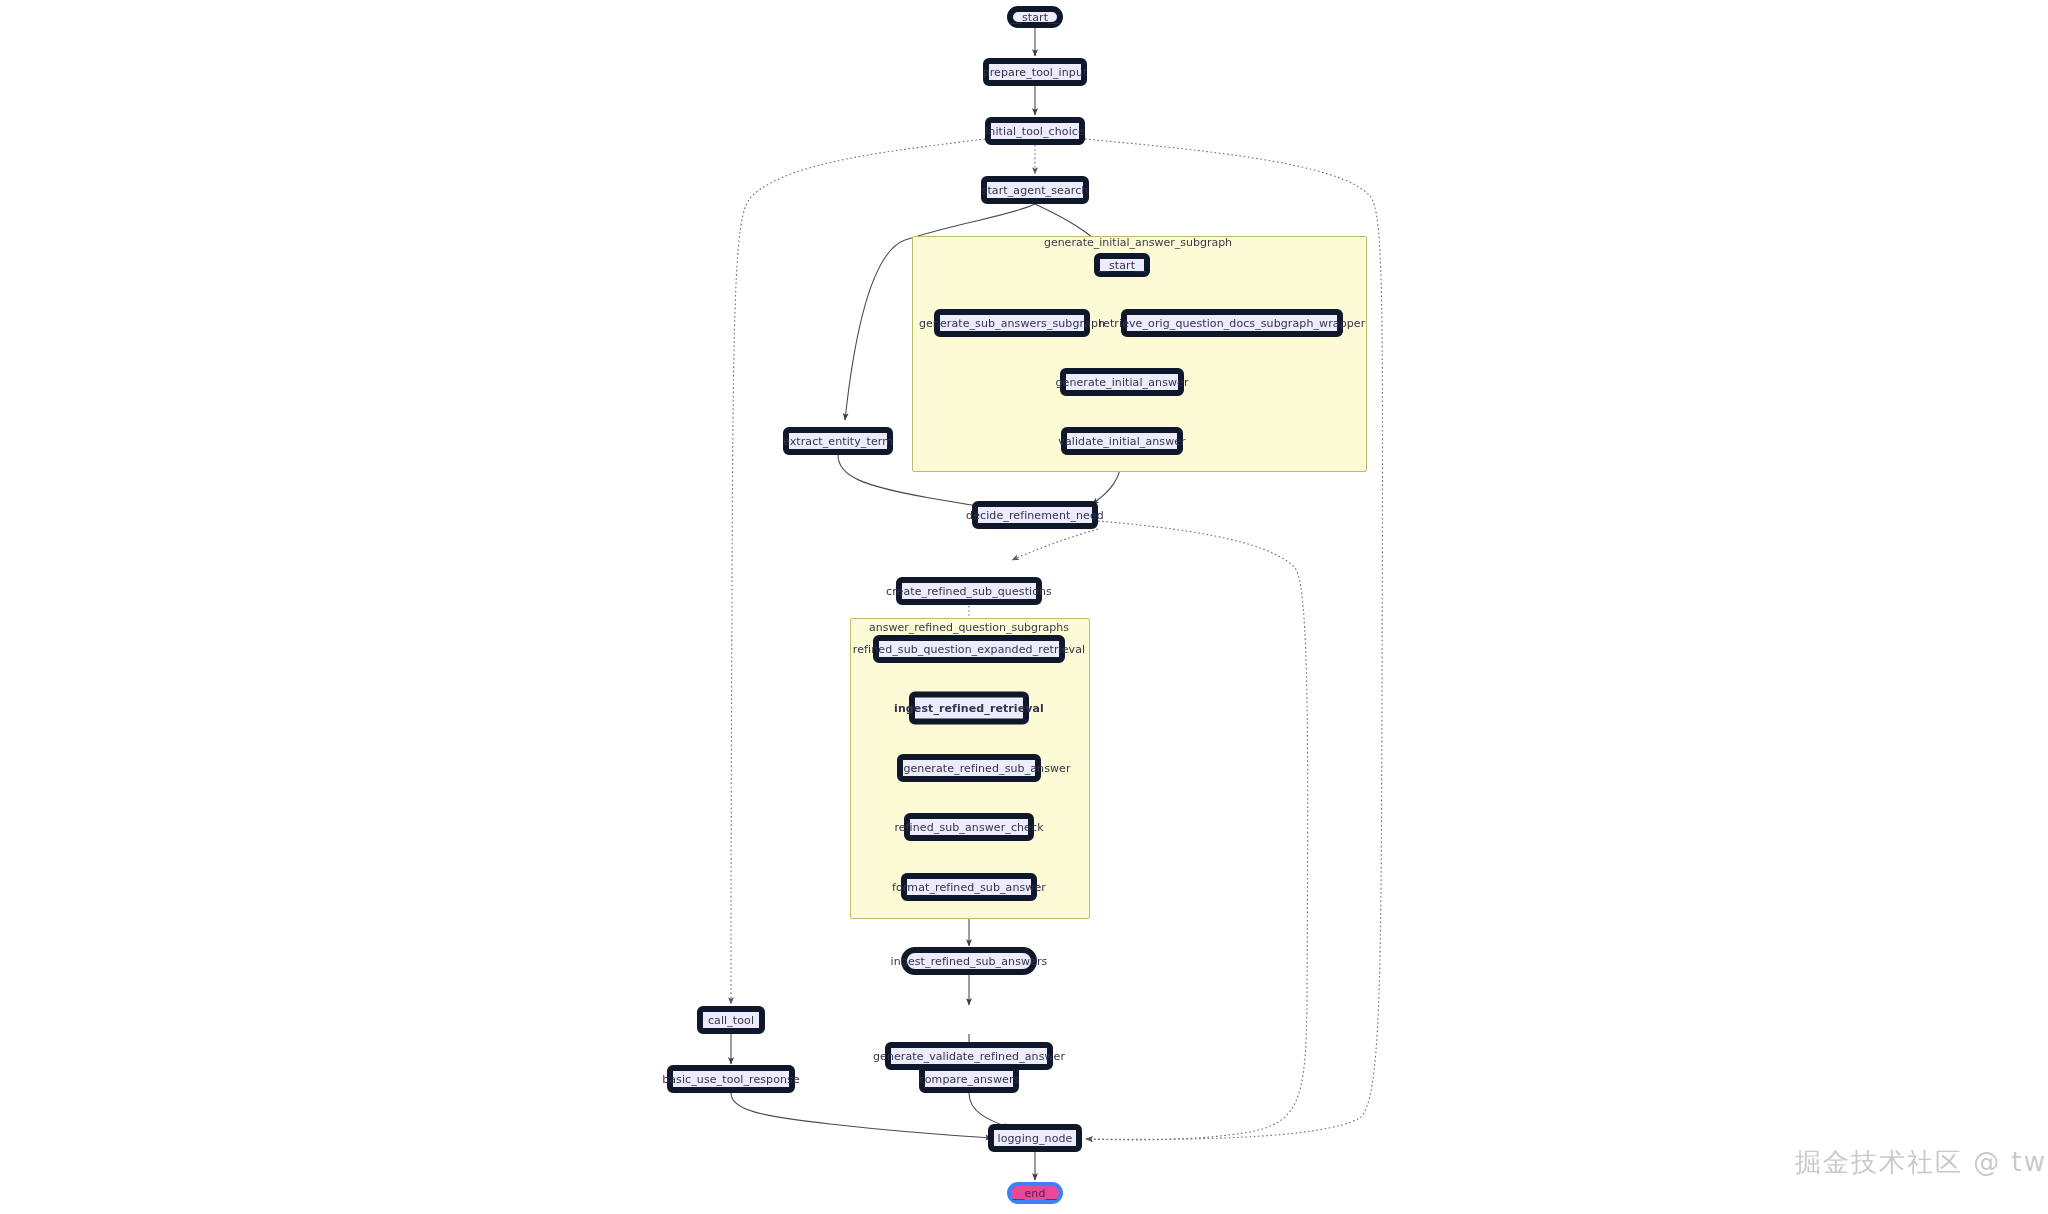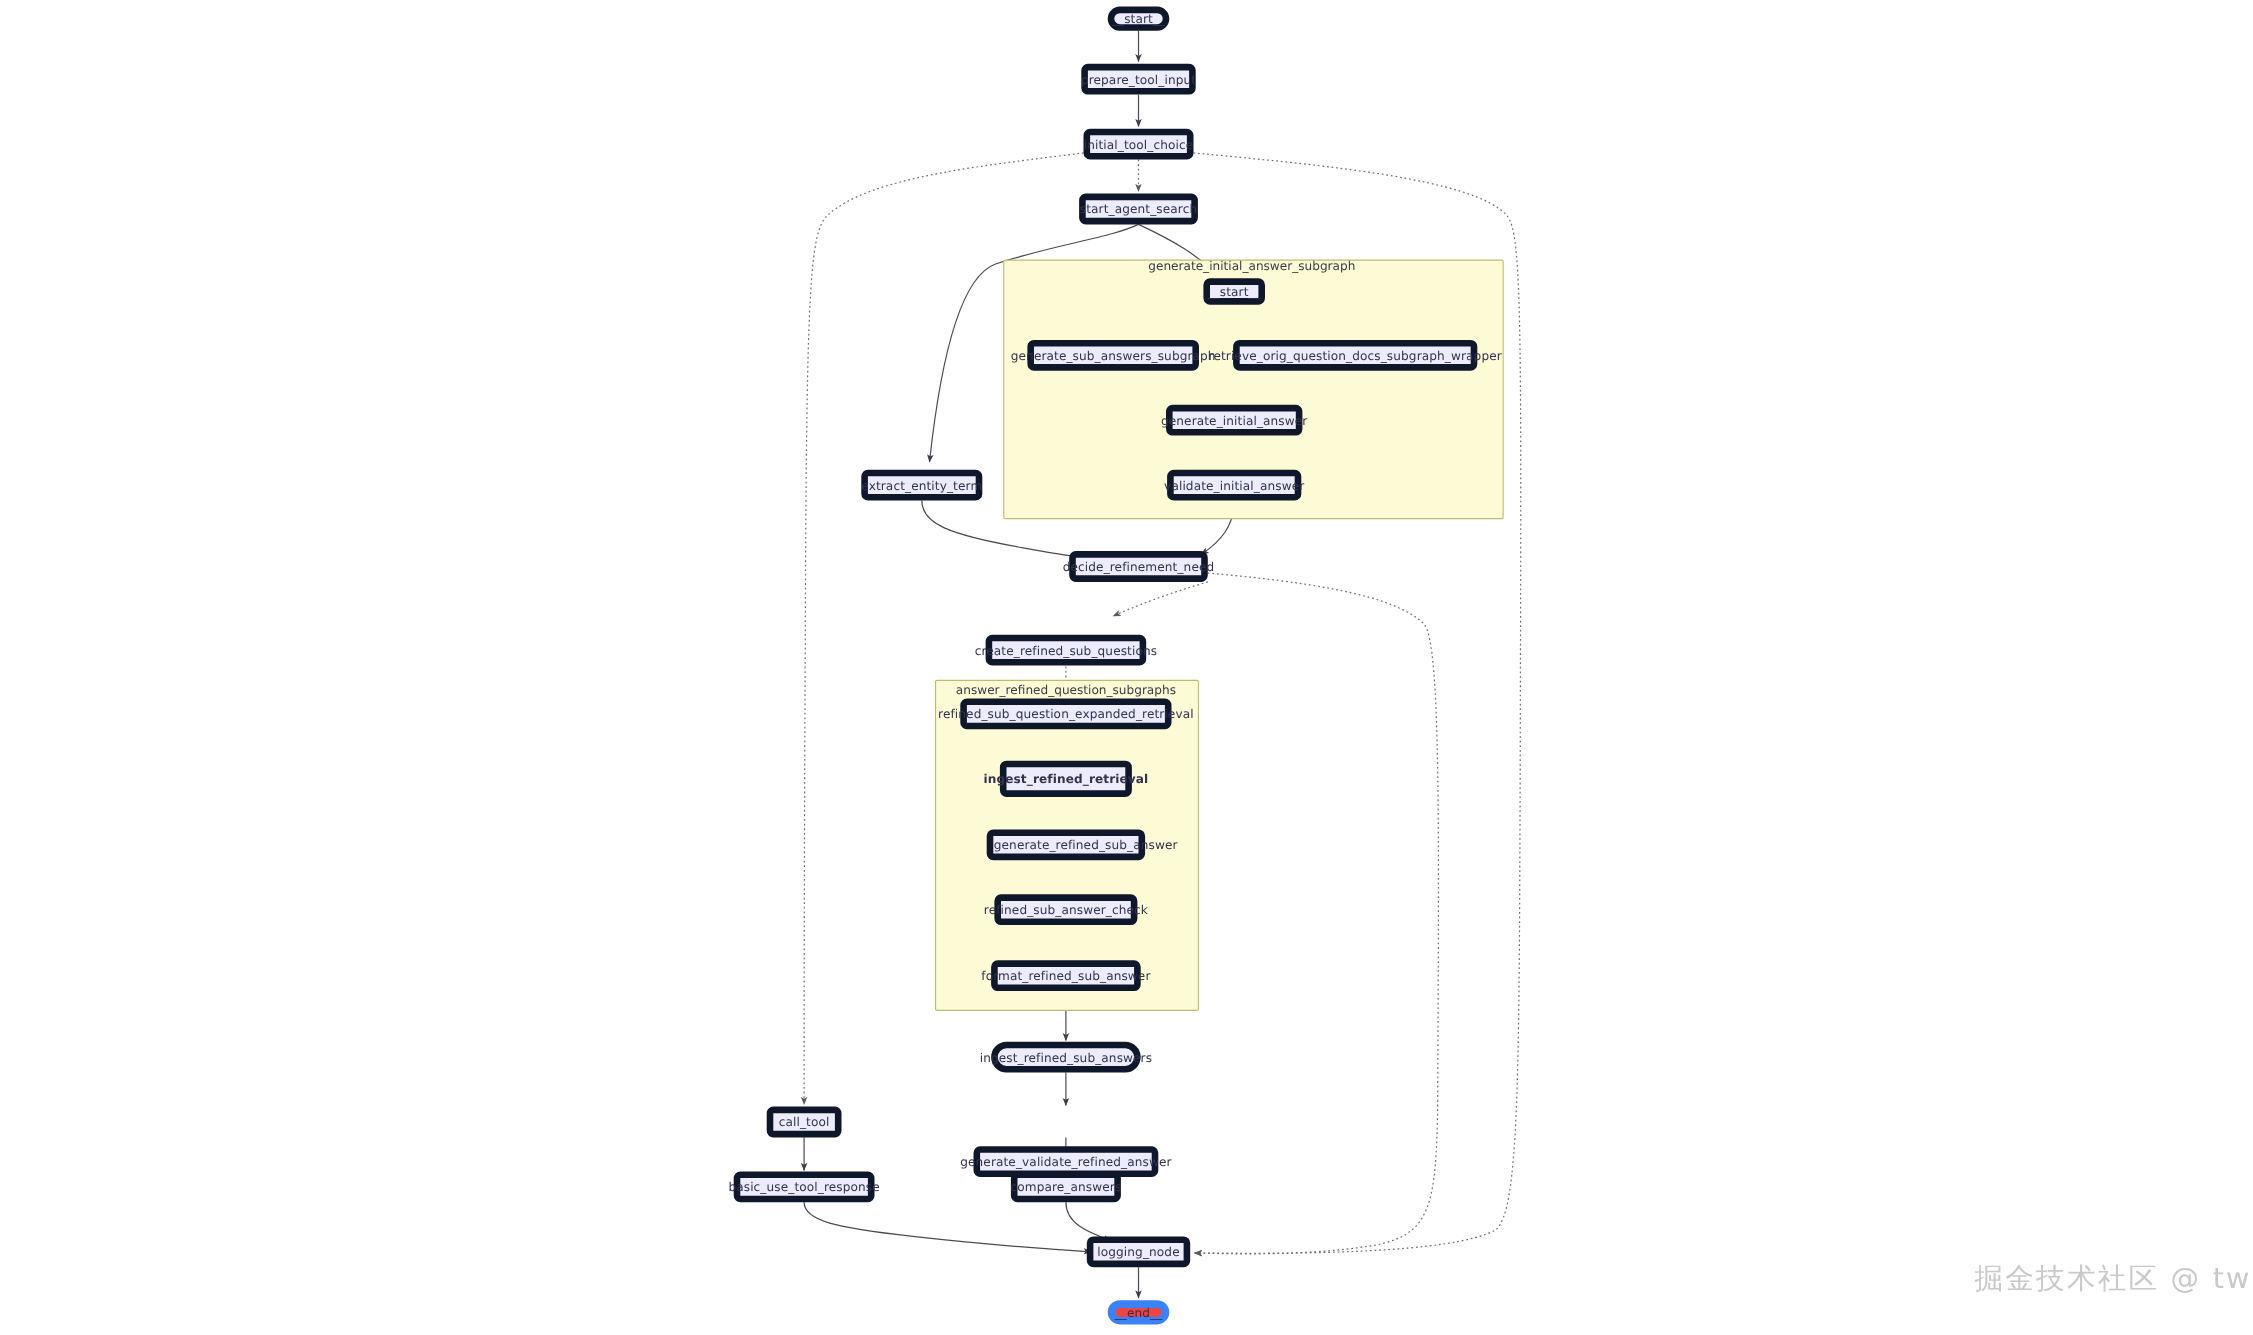--- a/index.html
+++ b/index.html
@@ -20,22 +20,22 @@
     display:flex;align-items:center;justify-content:center;
     white-space:nowrap;
     letter-spacing:.1px;
     transform:translate(-50%,-50%);
   }
   .node.terminal{
     border-radius:999px;
     background:#ececfd;
   }
   .node.end-node{
-    background:#ef4444;
-    border:7px solid #3b82f6;
+    background:#ec4899;
+    border:4px solid #3b82f6;
     border-radius:999px;
     color:#34304a;
   }
   .subgraph-box{
     position:absolute;
     box-sizing:border-box;
     background:#fcfbd6;
     border:1px solid #bdbc6d;
     border-radius:2px;
   }

